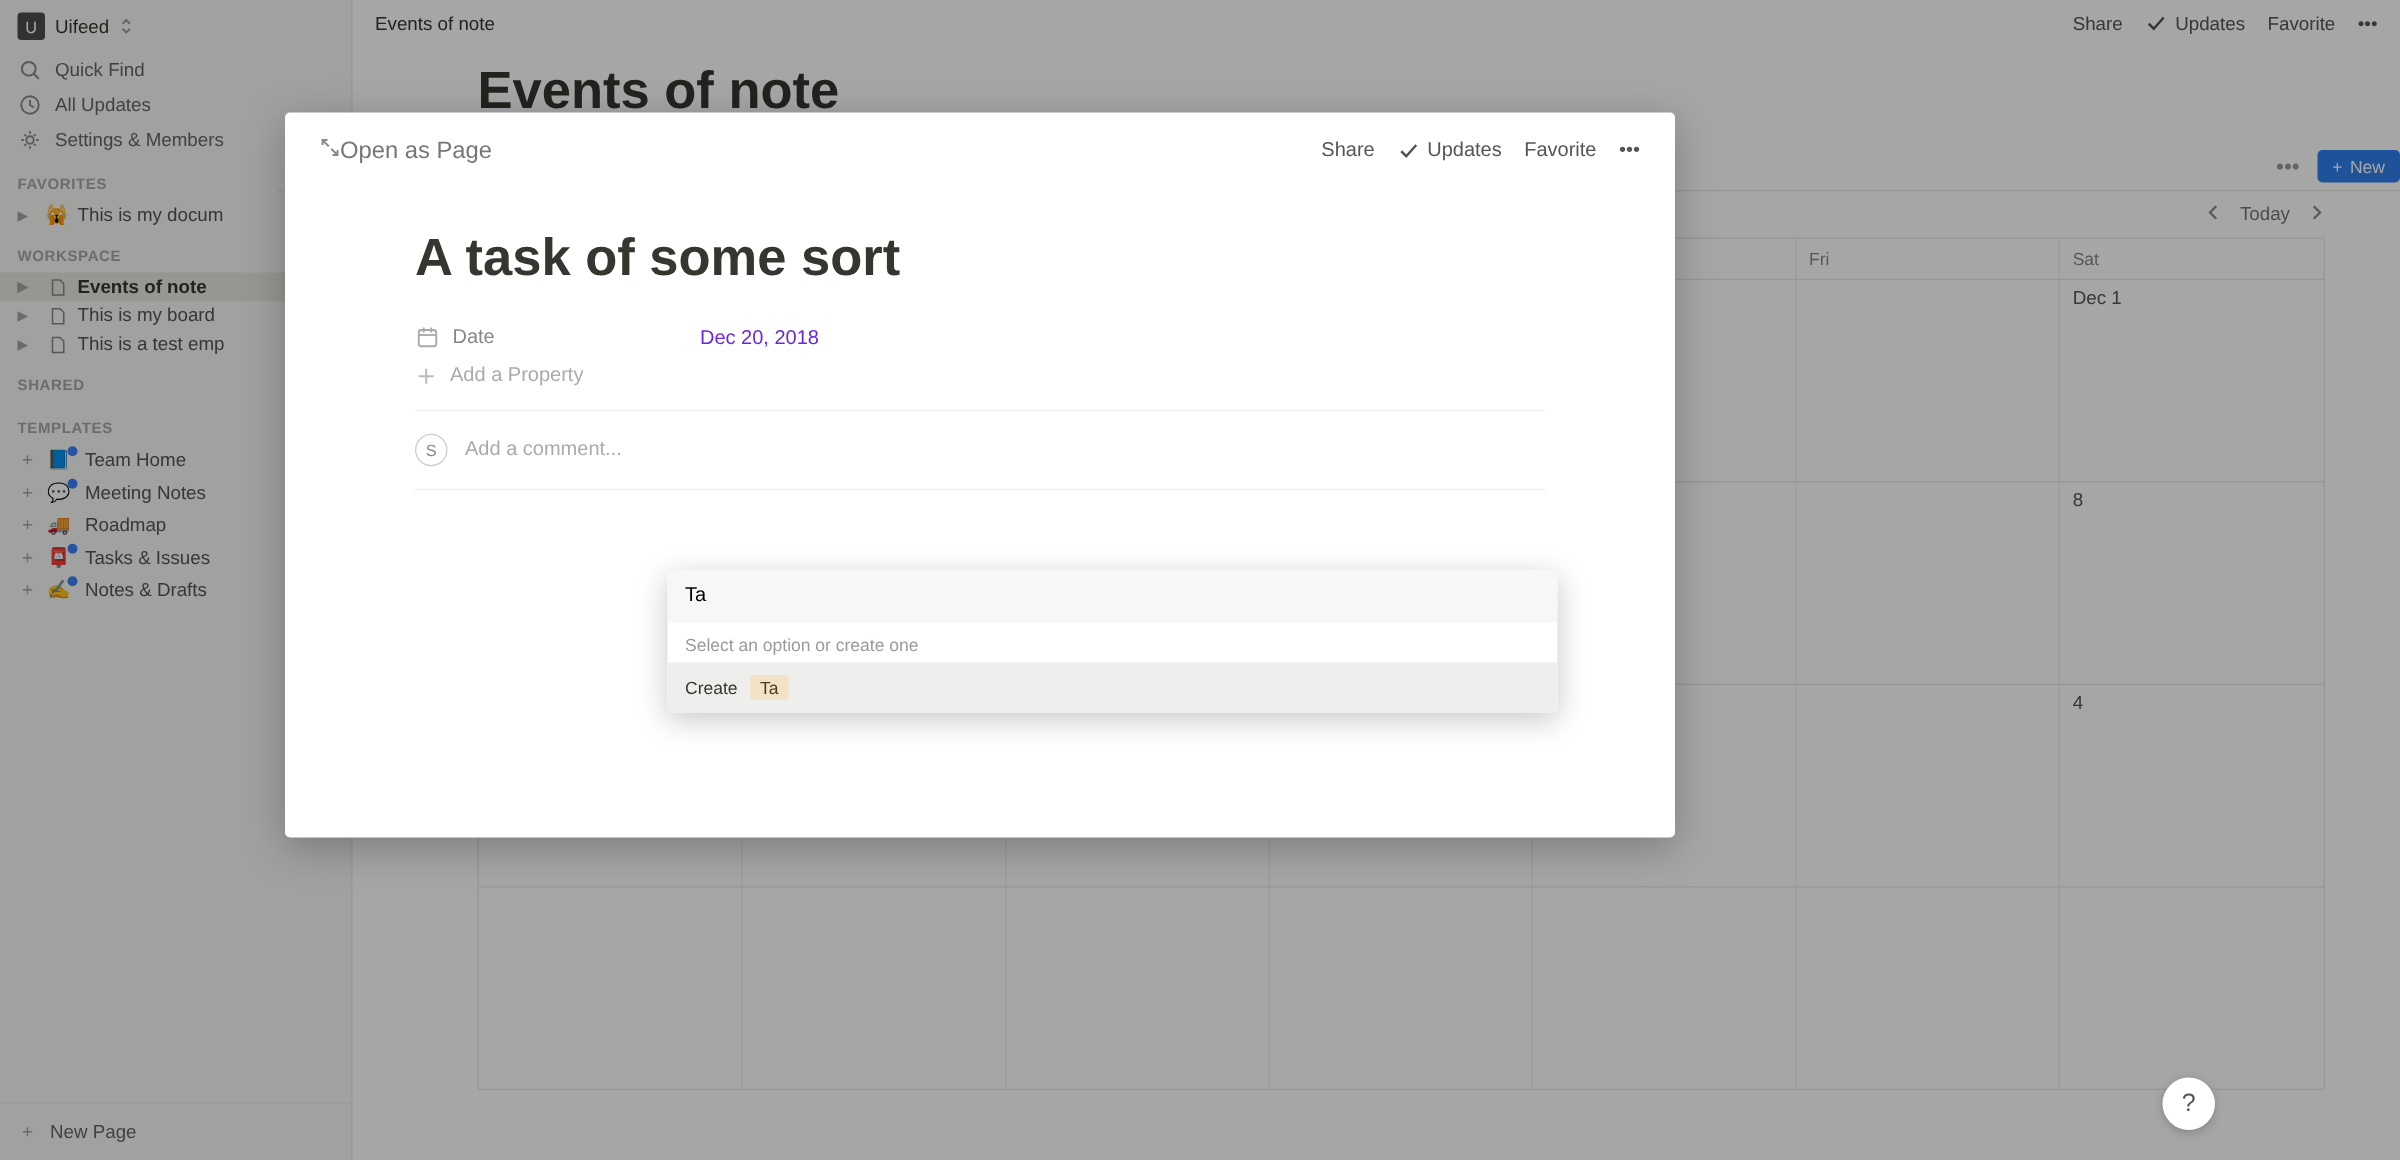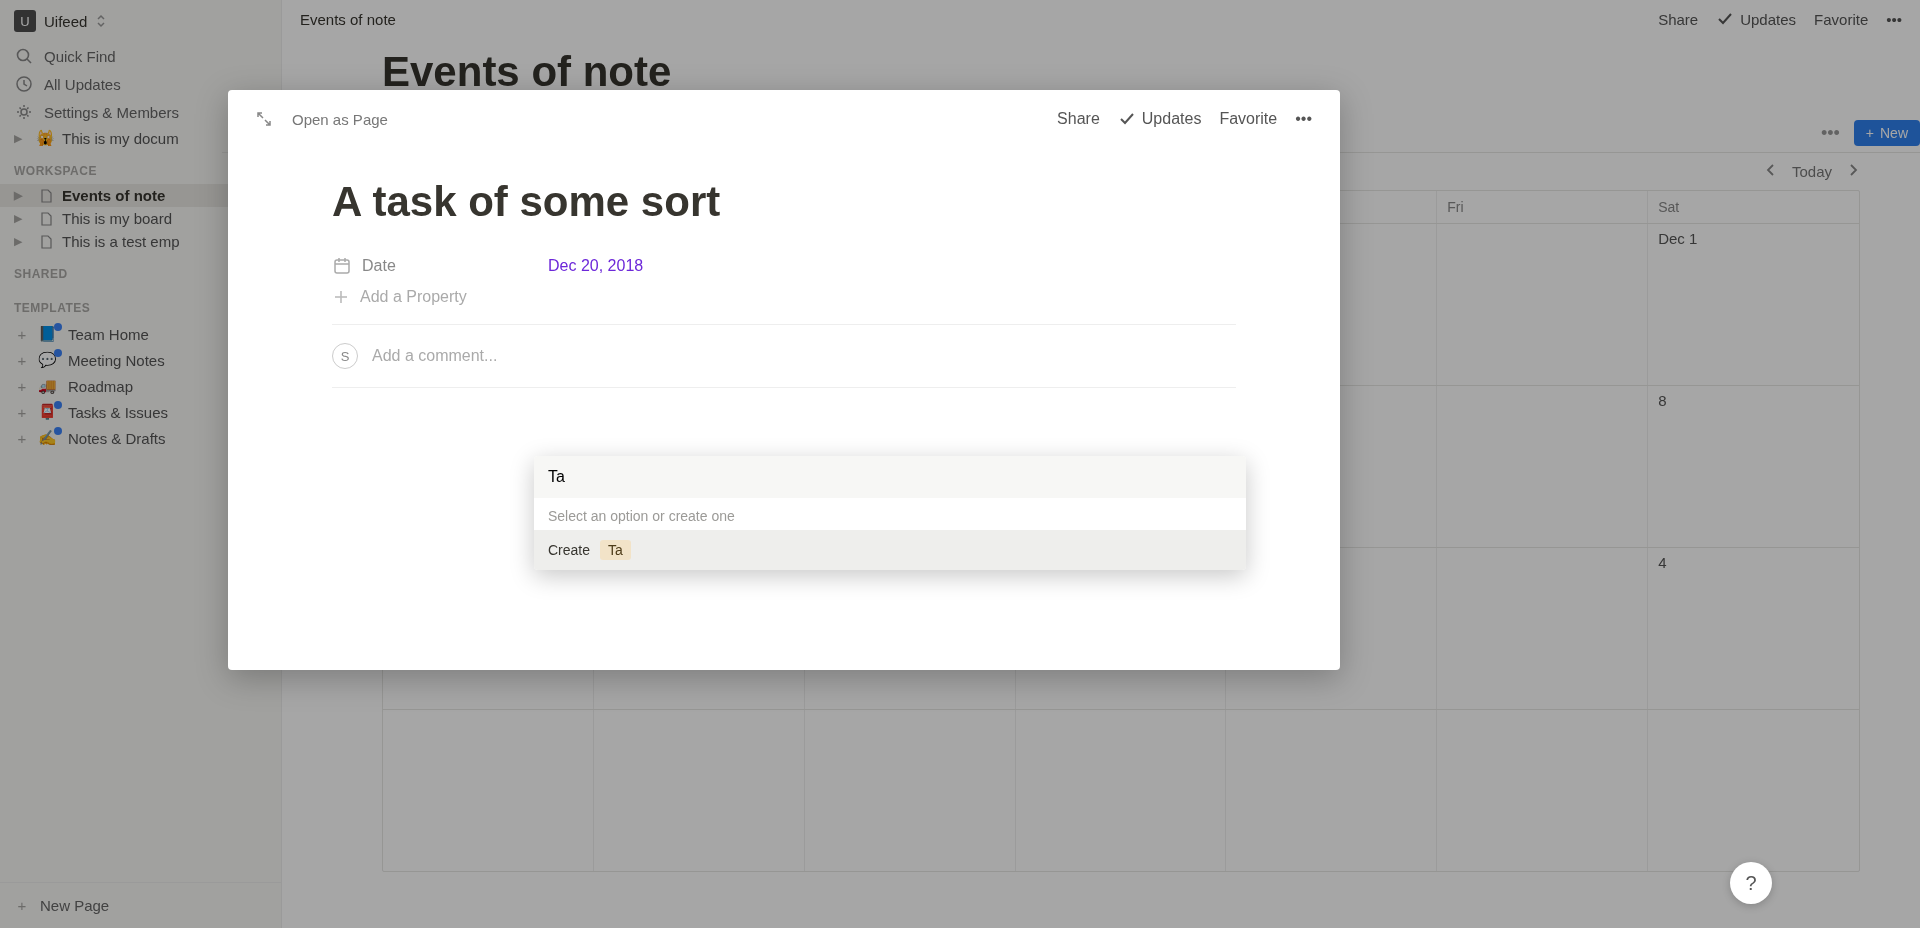--- a/index.html
+++ b/index.html
@@ -57,27 +57,27 @@
 .grid-row { display: grid; grid-template-columns: repeat(7, 1fr); height: 162px; border-top: 1px solid #e6e6e4; }
 .cell { border-right: 1px solid #eee; padding: 6px 10px; text-align: left; color: #555; font-size: 15px; }
 .cell:last-child { border-right: none; }
 
 
 .overlay { position: absolute; inset: 0; background: rgba(0,0,0,0.35); }
 
 
 .modal { position: absolute; top: 90px; left: 228px; width: 1112px; height: 580px; background: #fff; border-radius: 4px; box-shadow: 0 8px 32px rgba(0,0,0,0.25); padding: 20px 0; }
 .modal-top { display: flex; align-items: center; padding: 0 28px 10px; gap: 16px; }
-.open-page { display: flex; align-items: flex-start; gap: 20px; color: #777; font-size: 15px; cursor: pointer; }
+.open-page { display: flex; align-items: flex-start; gap: 0; color: #777; font-size: 19px; cursor: pointer; }
 .modal-actions { margin-left: auto; display: flex; align-items: center; gap: 18px; color: #555; font-size: 16px; }
 .modal-actions .act { display: flex; align-items: center; gap: 6px; cursor: pointer; }
 
 .modal-title { font-size: 42px; font-weight: 700; padding: 40px 100px 24px 104px; }
 
-.prop-row { display: flex; align-items: center; padding: 6px 104px; gap: 36px; font-size: 16px; }
+.prop-row { display: flex; align-items: flex-end; padding: 6px 104px; gap: 48px; font-size: 16px; }
 .prop-label { display: flex; align-items: center; gap: 10px; color: #888; width: 180px; }
 .prop-value { color: #6d28d9; }
 .add-prop { color: #aaa; }
 
 .popover { position: absolute; top: 366px; right: 94px; width: 712px; background: #fff; border-radius: 4px; box-shadow: 0 6px 24px rgba(0,0,0,0.22); overflow: hidden; }
 .tag-input { width: 100%; border: none; outline: none; padding: 12px 14px; font-size: 16px; background: #f7f7f5; }
 .popover-hint { padding: 10px 14px 6px; color: #9b9a97; font-size: 14px; }
 .popover-create { display: flex; align-items: center; gap: 10px; padding: 10px 14px; background: #eeeeec; cursor: pointer; }
 .tag-chip { background: #f2e3c8; color: #4d3b18; padding: 2px 8px; border-radius: 3px; font-size: 14px; }
 
@@ -127,20 +127,21 @@
     <div class="nav-item">
       <span class="nav-icon">
           <svg width="18" height="18" viewBox="0 0 18 18">
             <circle cx="9" cy="9" r="3" stroke="#888" stroke-width="1.5" fill="none"></circle>
             <path d="M9 2 V4 M9 14 V16 M2 9 H4 M14 9 H16 M4.5 4.5 L5.9 5.9 M12.1 12.1 L13.5 13.5 M4.5 13.5 L5.9 12.1 M12.1 5.9 L13.5 4.5" stroke="#888" stroke-width="1.5"></path>
           </svg>
         </span>
       <span>Settings &amp; Members</span>
     </div>
 
+    <div class="section-label">FAVORITES</div>
     <div class="tree-item">
       <span class="tree-caret">▶</span>
       <span class="tree-icon">🙀</span>
       <span class="tree-label">This is my docum</span>
     </div>
 
     <div class="section-label">WORKSPACE</div>
     <div class="tree-item active">
       <span class="tree-caret">▶</span>
       <span class="tree-icon">

